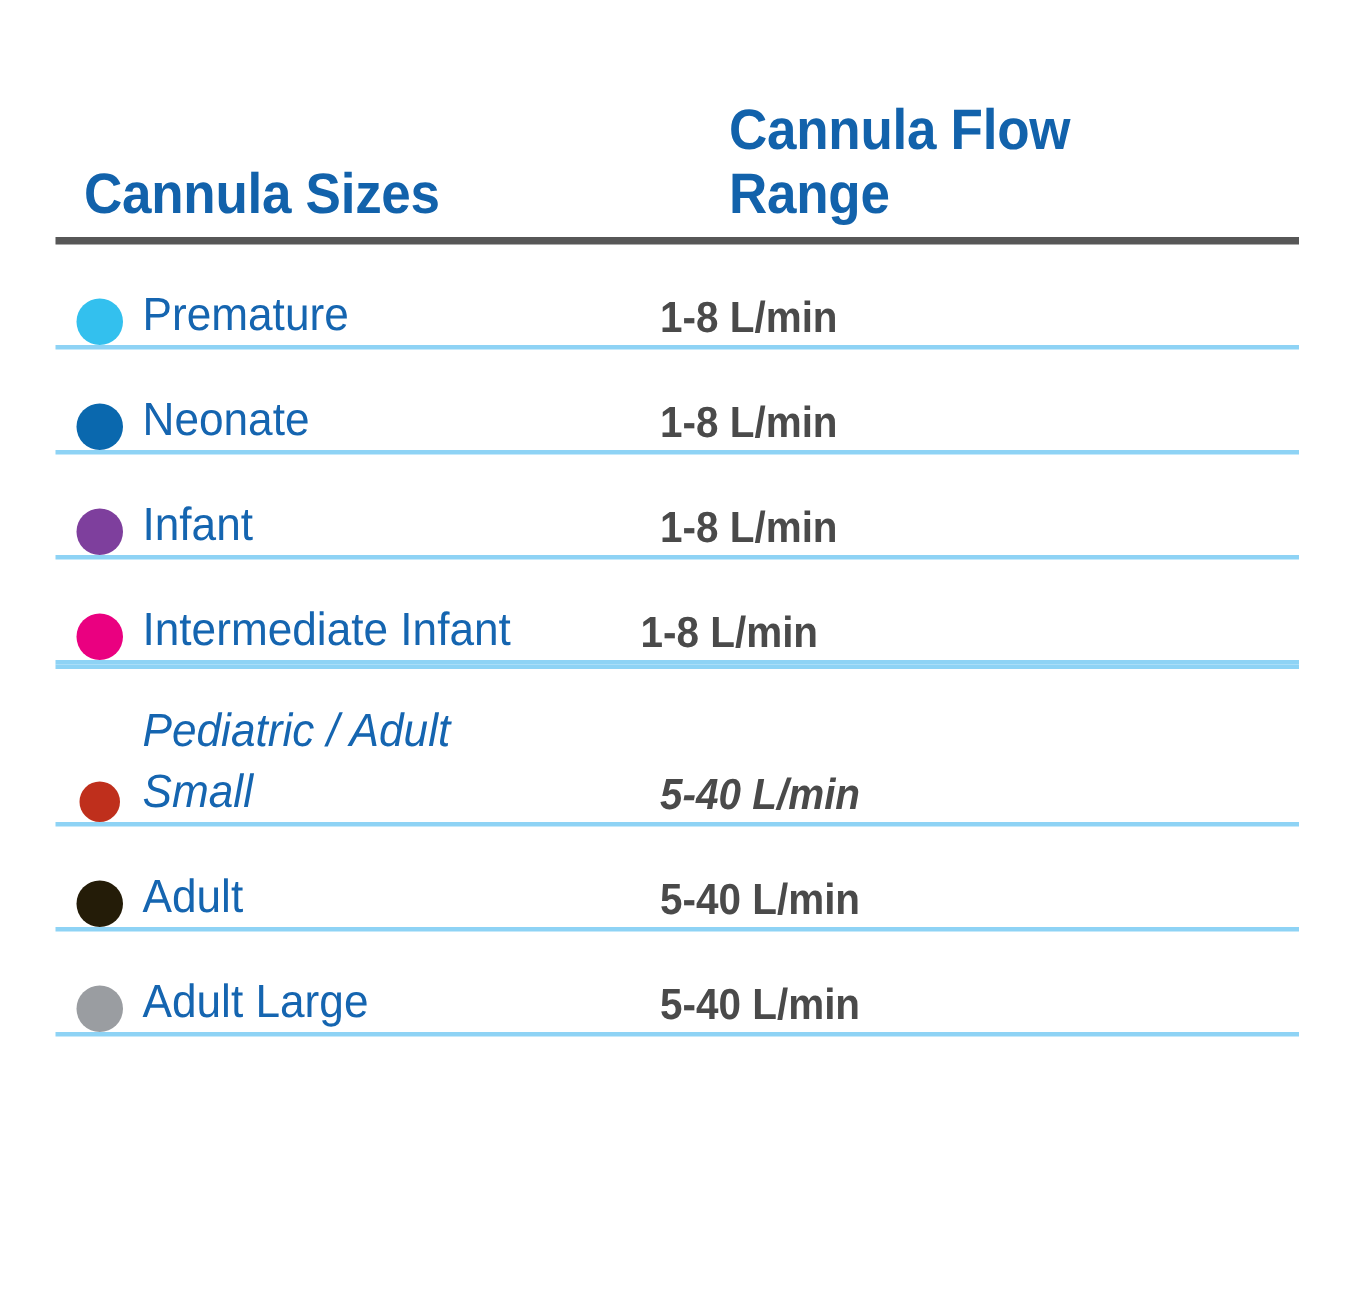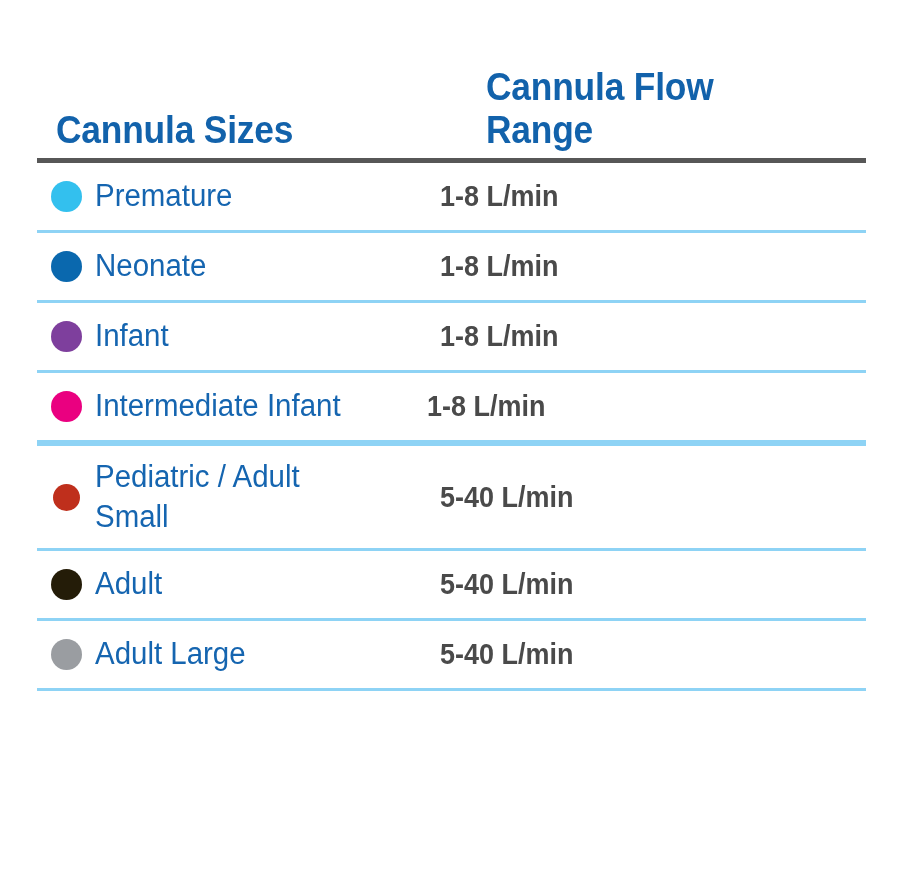--- a/index.html
+++ b/index.html
@@ -59,26 +59,26 @@
   }
   .rule-row {
     margin: 0 37px;
     height: 3px;
     background: #8ed3f5;
   }
 
   
   .row {
     display: flex;
-    align-items: center;
+    align-items: flex-end;
     margin: 0 37px;
     min-height: 67px;
     padding: 0;
   }
-  .row-tall { min-height: 102px; }
+  .row-tall { min-height: 102px; font-style: italic; }
 
   .dot-cell {
     flex: 0 0 58px;
     display: flex;
     align-items: center;
     justify-content: center;
   }
   .dot {
     width: 31px;
     height: 31px;

